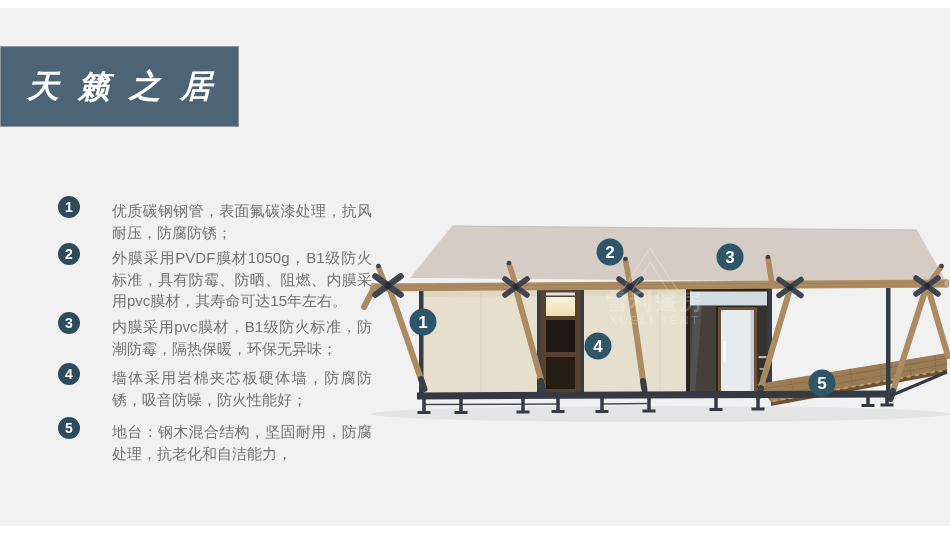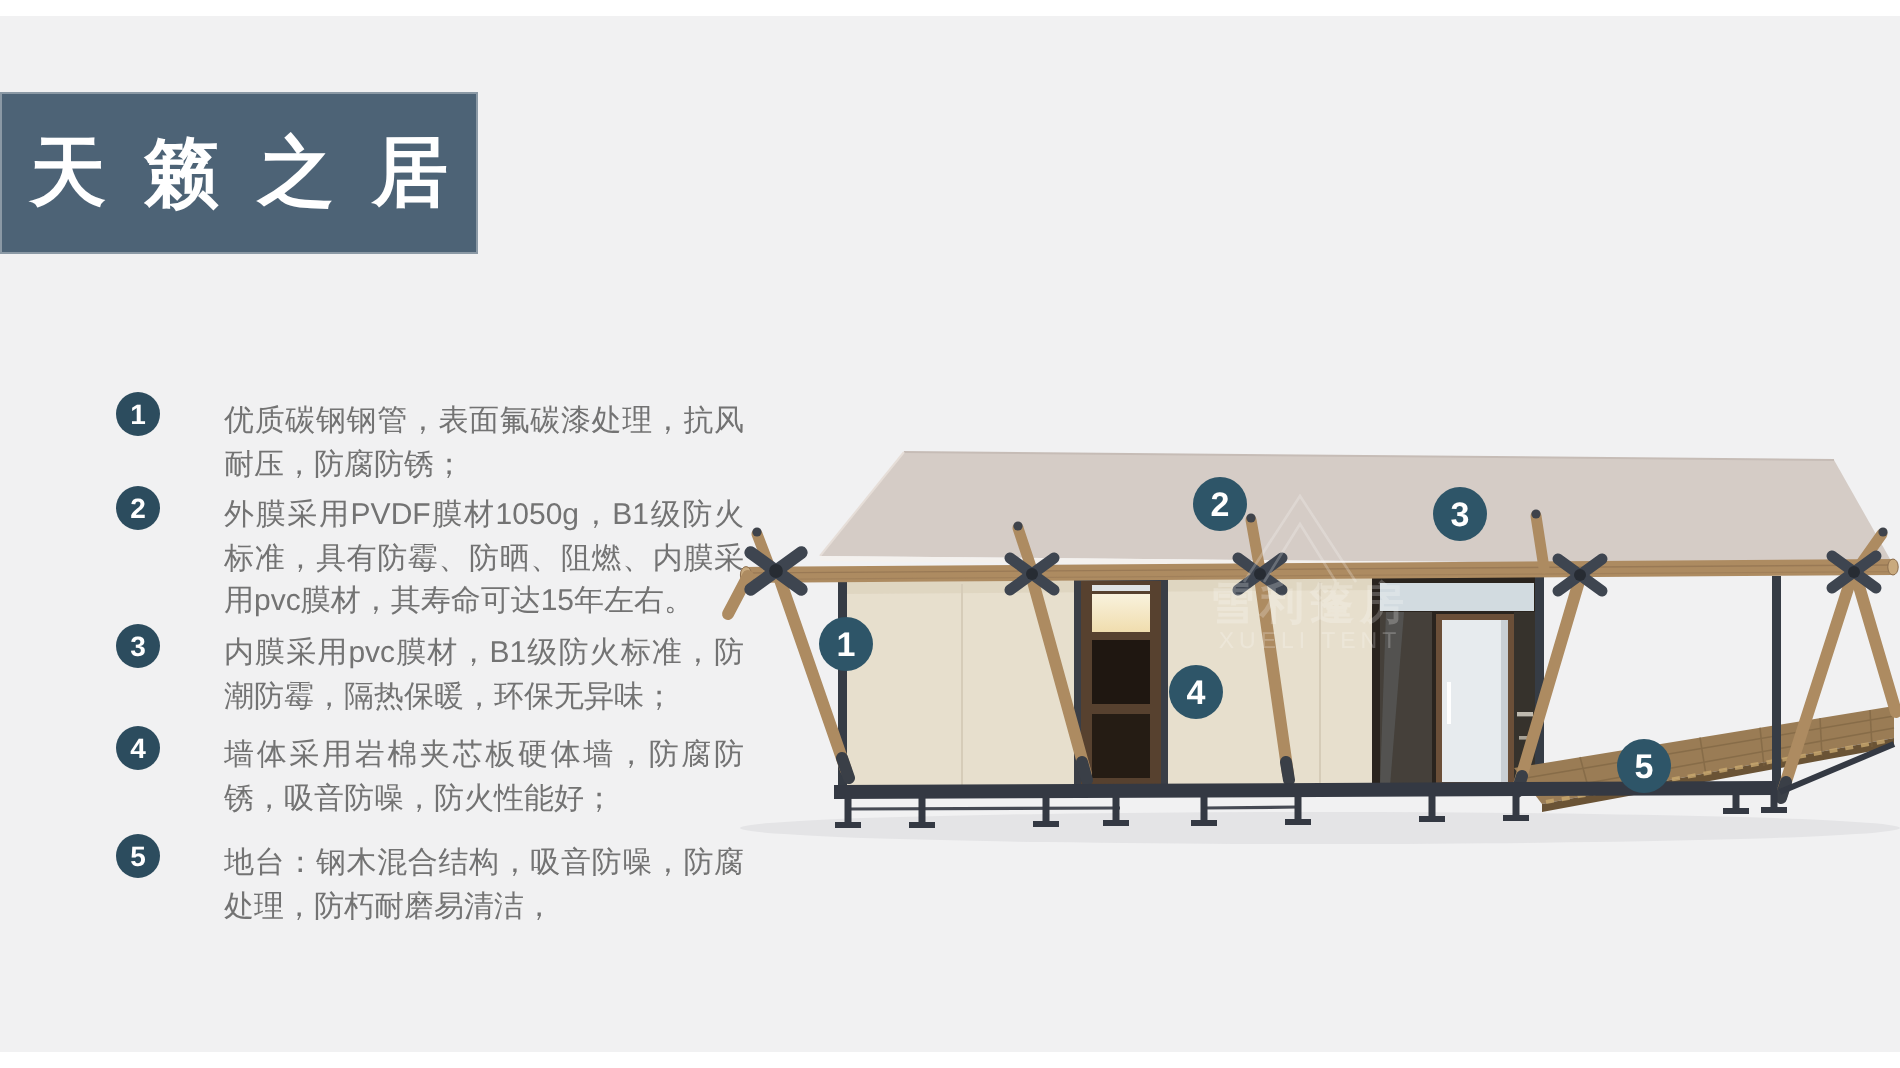--- a/index.html
+++ b/index.html
@@ -9,22 +9,22 @@
     font-family:"Liberation Sans","DejaVu Sans",sans-serif;
   }
   .slide-bg{position:absolute;left:0;top:8px;width:950px;height:518px;background:#f1f1f2;}
   
   .banner{
     position:absolute;left:0;top:46px;width:239px;height:81px;
     display:flex;align-items:center;justify-content:center;
     box-shadow:0 0 0 1px rgba(255,255,255,.35) inset;
   }
   .banner .title{
-    color:#ffffff;font-size:38px;font-weight:bold;
-    letter-spacing:19px;margin-right:-19px;white-space:nowrap;
+    color:#ffffff;font-size:32px;font-weight:bold;
+    letter-spacing:19px;margin-right:-19px;white-space:nowrap;font-style:italic;
   }
   
   .features{list-style:none;margin:0;padding:0;}
   .feature{position:absolute;left:58px;width:316px;}
   .badge{
     position:absolute;left:0;top:0;width:22px;height:22px;border-radius:50%;
     color:#fff;font-size:14px;font-weight:bold;line-height:22px;text-align:center;
   }
   .ftext{
     margin:0;padding:0;position:absolute;left:54px;top:4px;width:260px;
@@ -56,21 +56,21 @@
   <li class="feature f3">
     <span class="badge" style="background: rgb(44, 76, 94);">3</span>
     <p class="ftext">内膜采用pvc膜材，B1级防火标准，防潮防霉，隔热保暖，环保无异味；</p>
   </li>
   <li class="feature f4">
     <span class="badge" style="background: rgb(44, 76, 94);">4</span>
     <p class="ftext">墙体采用岩棉夹芯板硬体墙，防腐防锈，吸音防噪，防火性能好；</p>
   </li>
   <li class="feature f5">
     <span class="badge" style="background: rgb(44, 76, 94);">5</span>
-    <p class="ftext">地台：钢木混合结构，吸音防噪，防腐处理，防朽耐磨易清洁，</p>
+    <p class="ftext">地台：钢木混合结构，坚固耐用，防腐处理，抗老化和自洁能力，</p>
   </li>
 </ol>
 
 <svg class="tent" viewBox="0 0 950 534">
   <defs>
     <linearGradient id="roofGrad" x1="0" y1="0" x2="0" y2="1">
       <stop offset="0" stop-color="#dad2cc"></stop>
         <stop offset="1" stop-color="#cdc3bd"></stop>
     </linearGradient>
     <linearGradient id="wallGrad" x1="0" y1="0" x2="1" y2="0">

